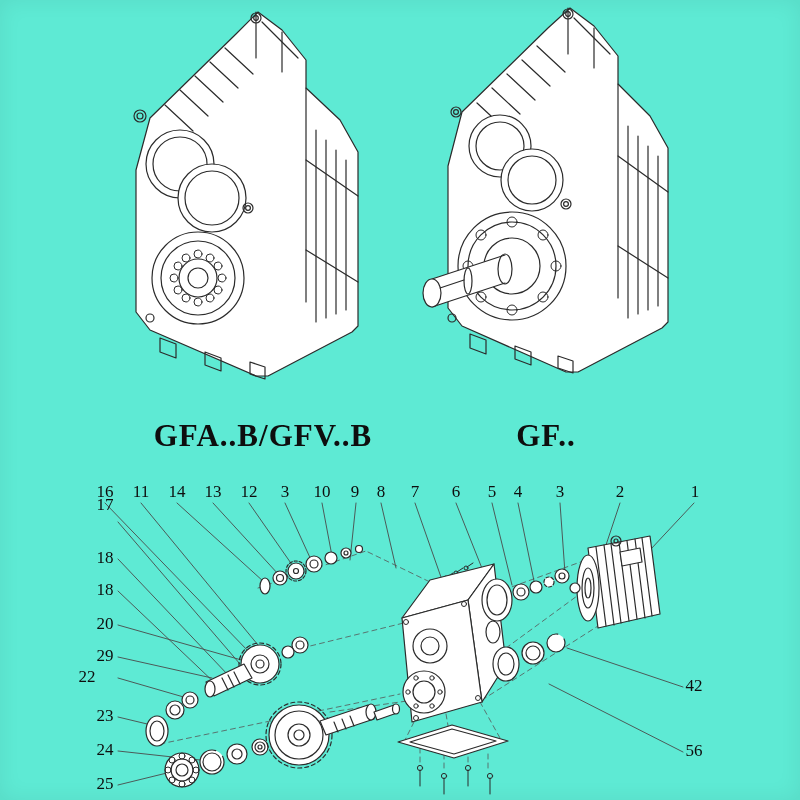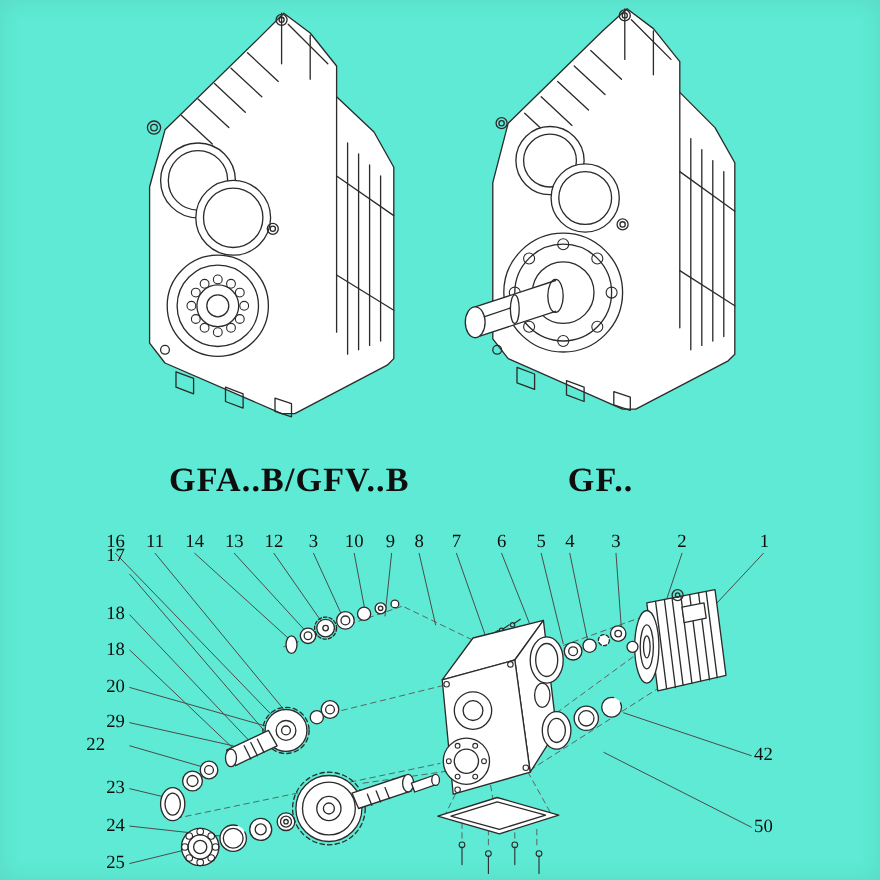--- a/index.html
+++ b/index.html
@@ -342,15 +342,15 @@
 <span class="callout" style="left:105px;top:549px">18</span>
 <span class="callout" style="left:105px;top:581px">18</span>
 <span class="callout" style="left:105px;top:615px">20</span>
 <span class="callout" style="left:105px;top:647px">29</span>
 <span class="callout" style="left:87px;top:668px">22</span>
 <span class="callout" style="left:105px;top:707px">23</span>
 <span class="callout" style="left:105px;top:741px">24</span>
 <span class="callout" style="left:105px;top:775px">25</span>
 
 <span class="callout" style="left:694px;top:677px">42</span>
-<span class="callout" style="left:694px;top:742px">50</span>
+<span class="callout" style="left:694px;top:742px">56</span>
 
 </div>
 
 </body></html>

